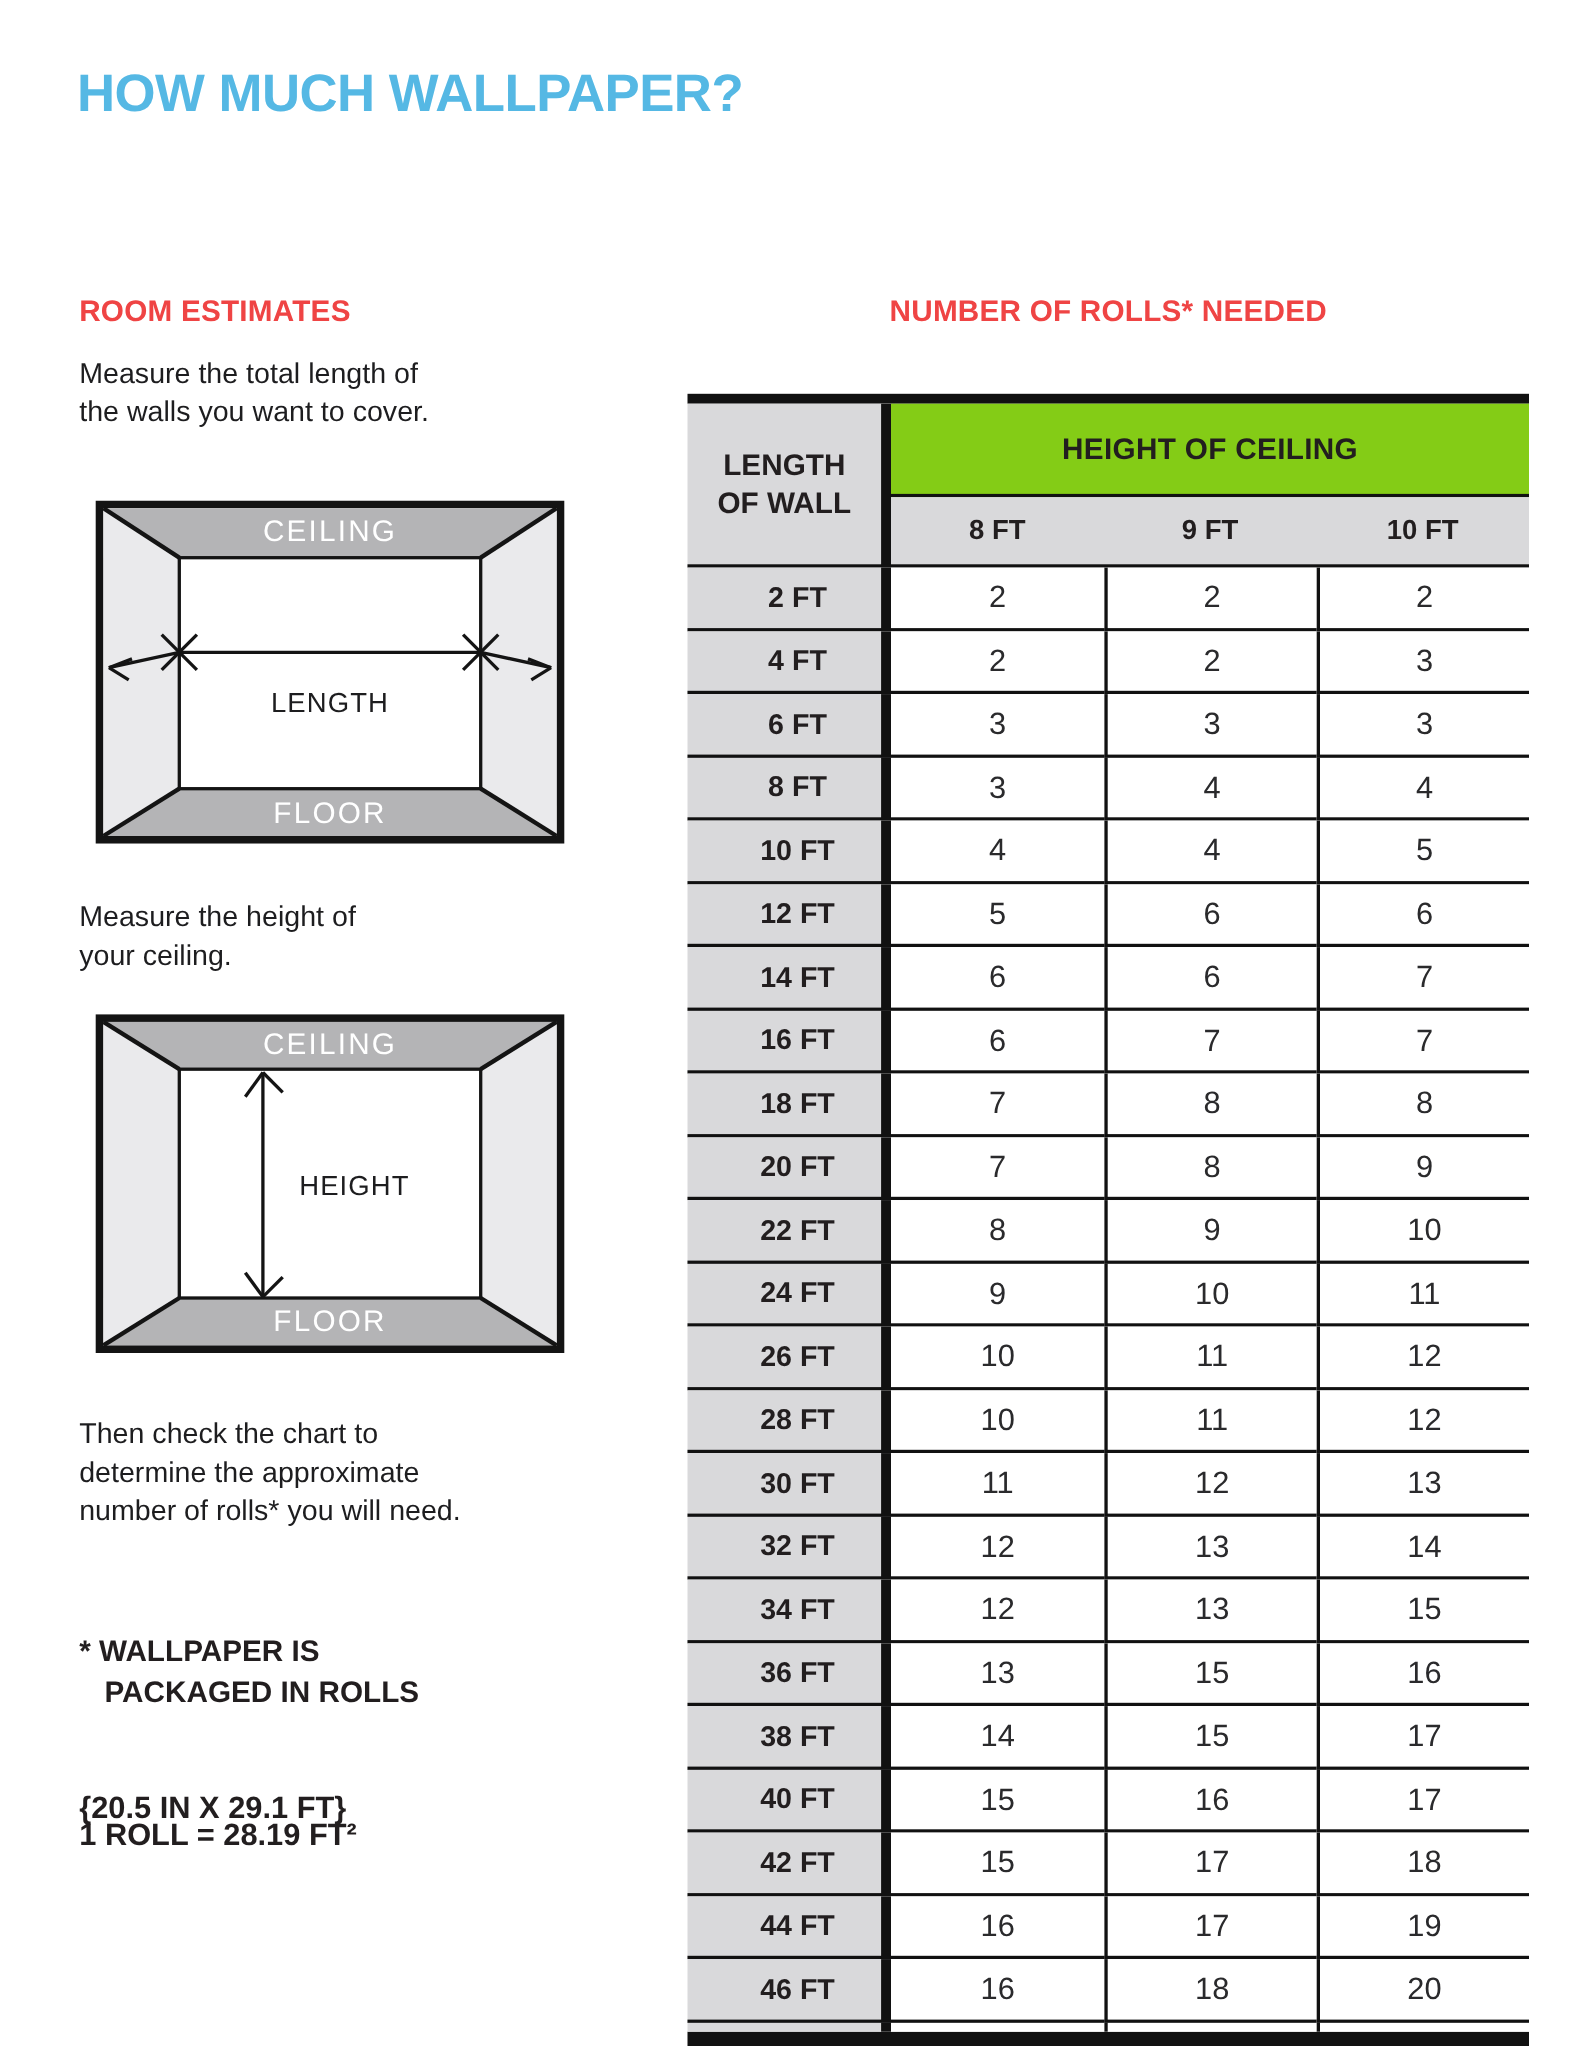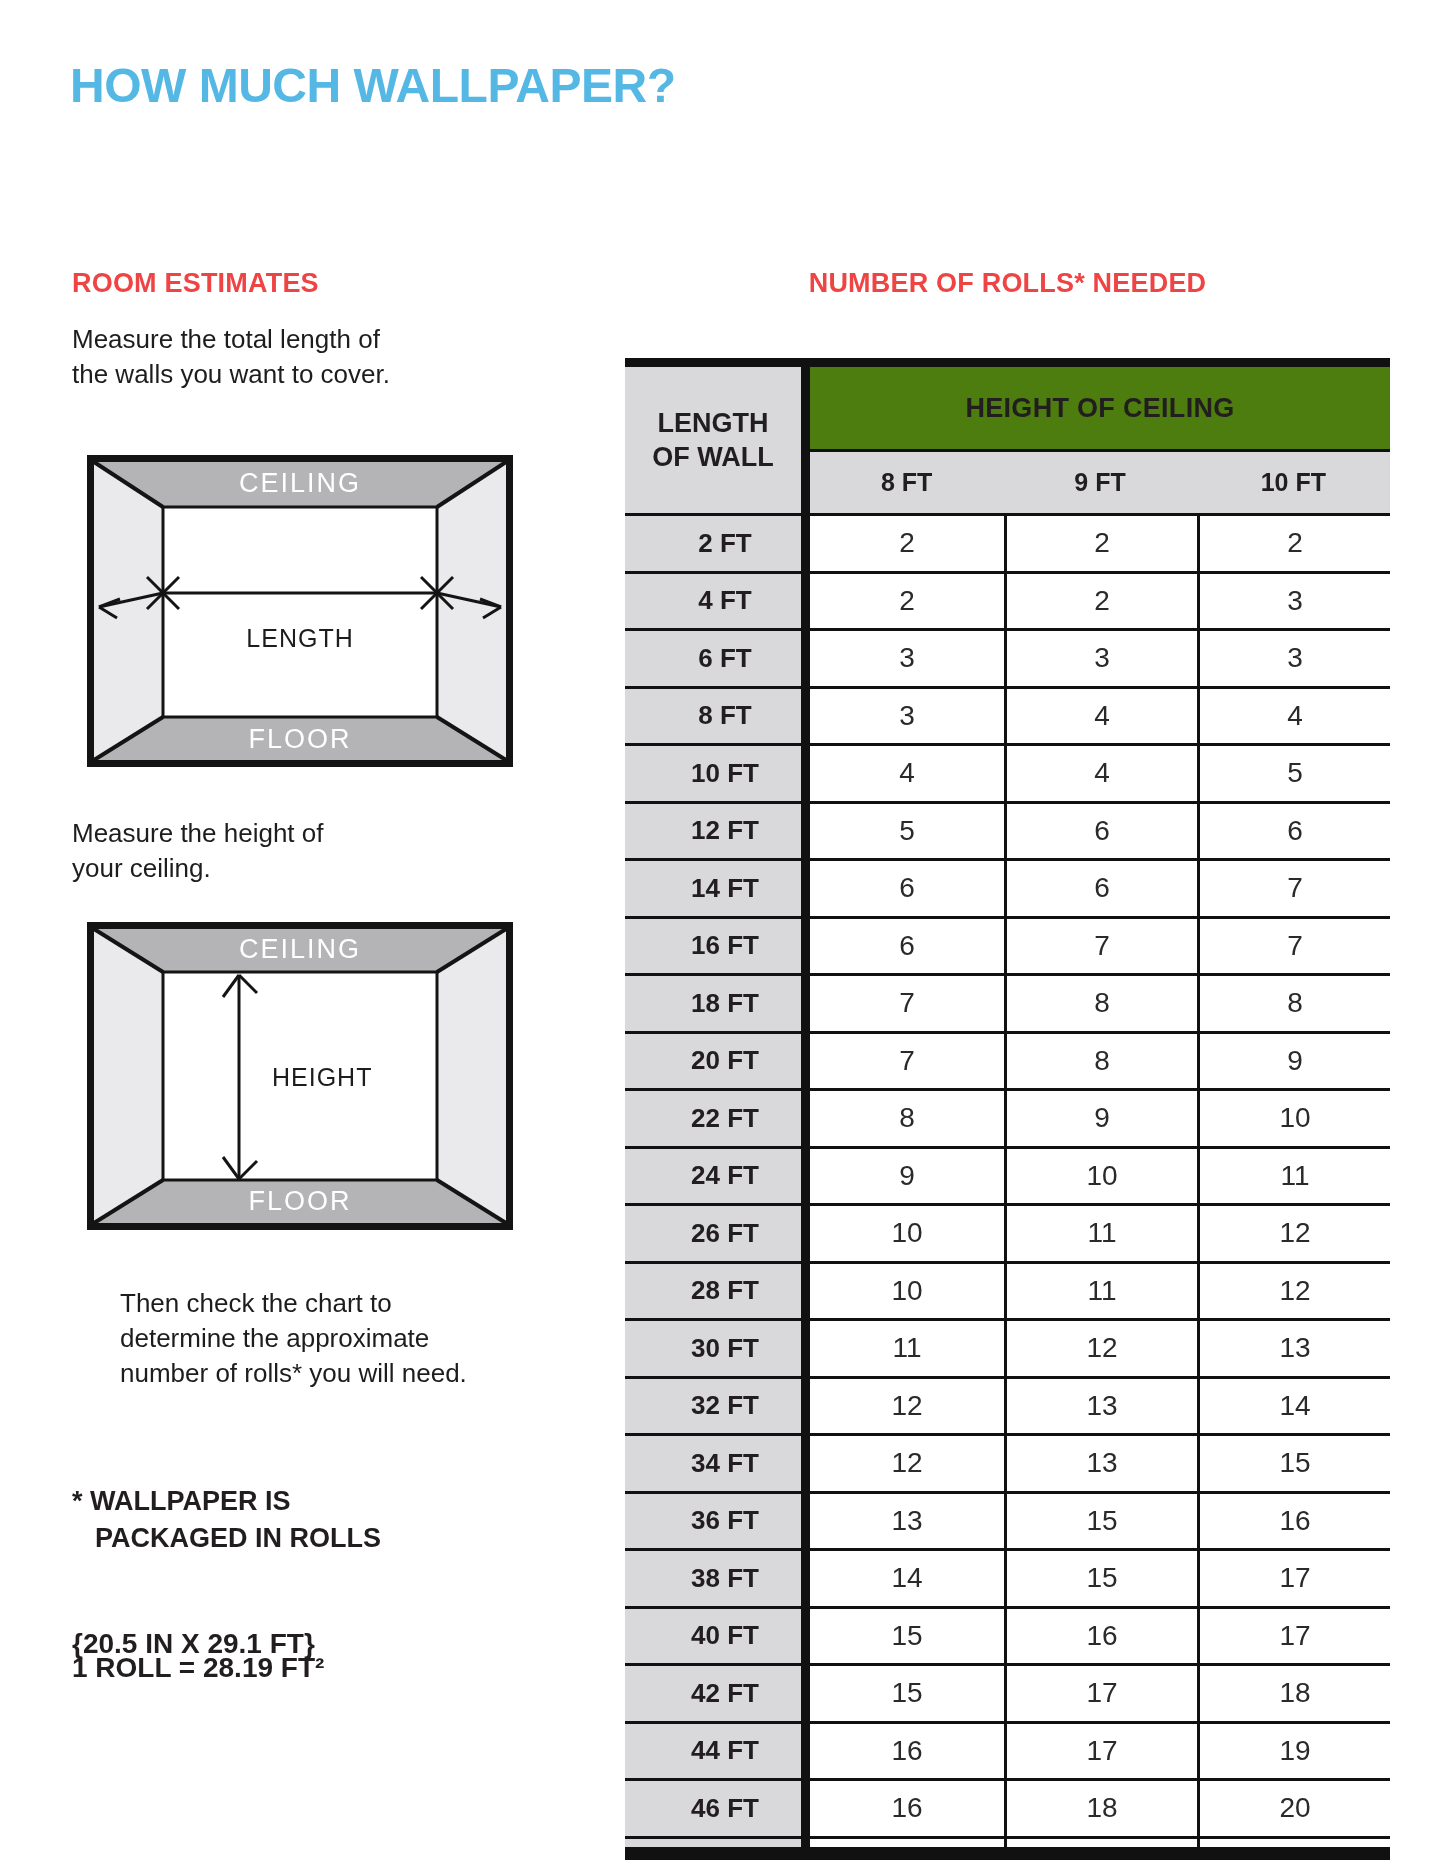--- a/index.html
+++ b/index.html
@@ -8,21 +8,21 @@
   .abs { position:absolute; }
 
   
   .page-title { left:70px; top:58px; font-size:48px; font-weight:bold; color:#55b8e4; letter-spacing:-0.5px; }
   .section-heading { font-size:27px; font-weight:bold; color:#ef4444; letter-spacing:0.2px; }
   .room-estimates { left:72px; top:268px; }
   .table-heading { left:625px; top:268px; width:765px; text-align:center; }
   .para { left:72px; font-size:26px; line-height:35px; color:#1d1d1f; white-space:pre-line; }
   .para1 { top:322px; }
   .para2 { top:816px; }
-  .para3 { top:1286px;margin-left:48px; }
+  .para3 { top:1286px; }
   .note-line1 { left:72px; top:1486px; font-size:27px; font-weight:bold; }
   .note-line2 { left:95px; top:1523px; font-size:27px; font-weight:bold; }
   .roll-line1 { left:72px; top:1652px; font-size:28px; font-weight:bold; }
   .roll-line2 { left:72px; top:1628px; font-size:28px; font-weight:bold; }
 
   
   .diagram1 { left:86px; top:455px; }
   .diagram2 { left:86px; top:922px; }
 
   
@@ -30,21 +30,21 @@
     display:grid;
     grid-template-columns:185px 194px 193px 193px;
     grid-template-rows:85px 64px repeat(23, 57.5px) 8px;
     border-top:9px solid #111;
     border-bottom:13px solid #111;
     background:#fff; }
   .cell { display:flex; align-items:center; justify-content:center; }
   .label-col { background:#d9d9db; border-right:9px solid #111; }
   .corner-header { grid-column:1; grid-row:1 / span 2; border-bottom:3px solid #111;
                    font-size:27px; font-weight:bold; text-align:center; line-height:34px; white-space:pre-line; }
-  .group-header { grid-column:2 / span 3; grid-row:1; background:#4d7c0f; border-bottom:3px solid #111;
+  .group-header { grid-column:2 / span 3; grid-row:1; background:#84cc16; border-bottom:3px solid #111;
                   font-size:27px; font-weight:bold; letter-spacing:0.3px; }
   .subheader { grid-column:2 / span 3; grid-row:2; background:#d9d9db; border-bottom:3px solid #111;
                display:flex; }
   .subheader .cell { flex:1; font-size:25px; font-weight:bold; }
   .row-label { border-bottom:3px solid #111; font-size:26px; font-weight:bold;padding-left:24px; }
   .data-cell { background:#fff; border-bottom:3px solid #111; font-size:28px; color:#2a2a2c; }
   .data-cell.mid, .data-cell.last { border-left:3px solid #111; }
   .stub { order:99; border-bottom:none; }
   .stub.label-col { border-right:9px solid #111; }
 </style>

